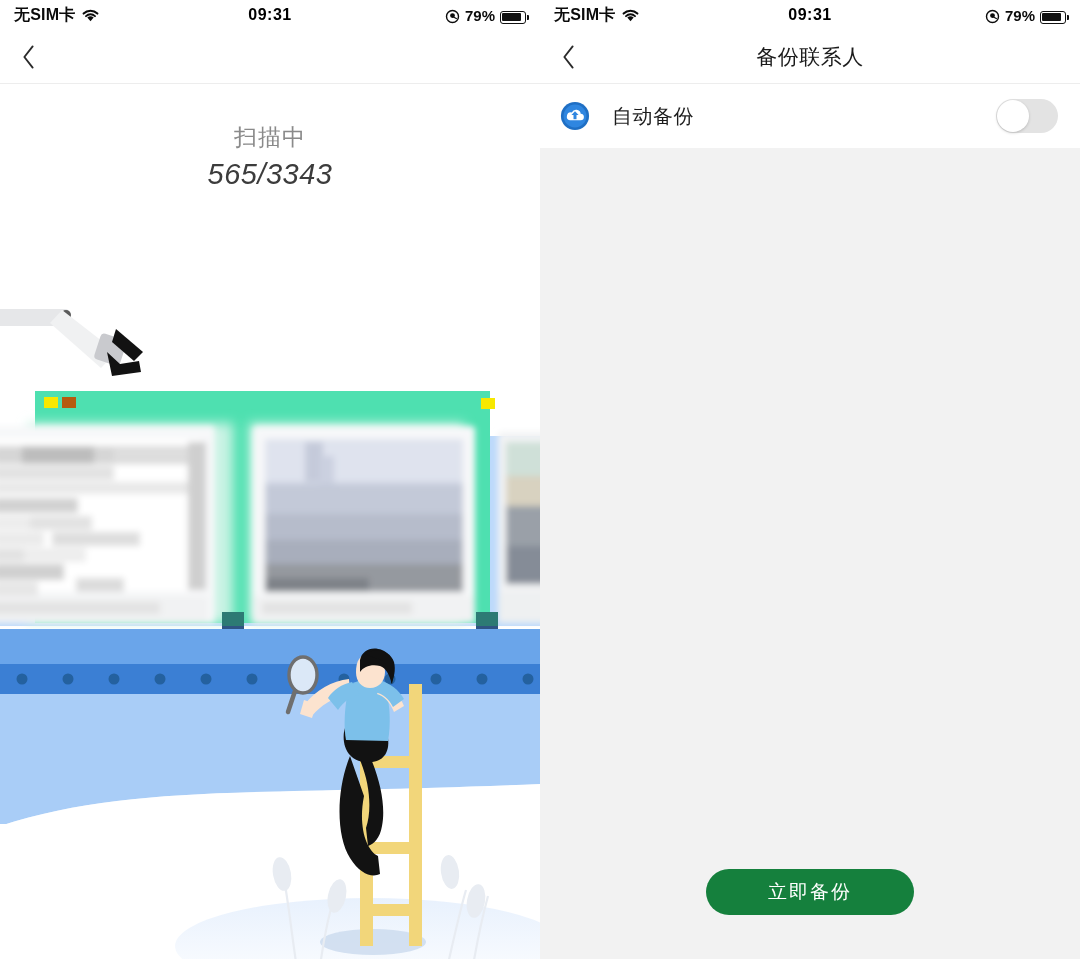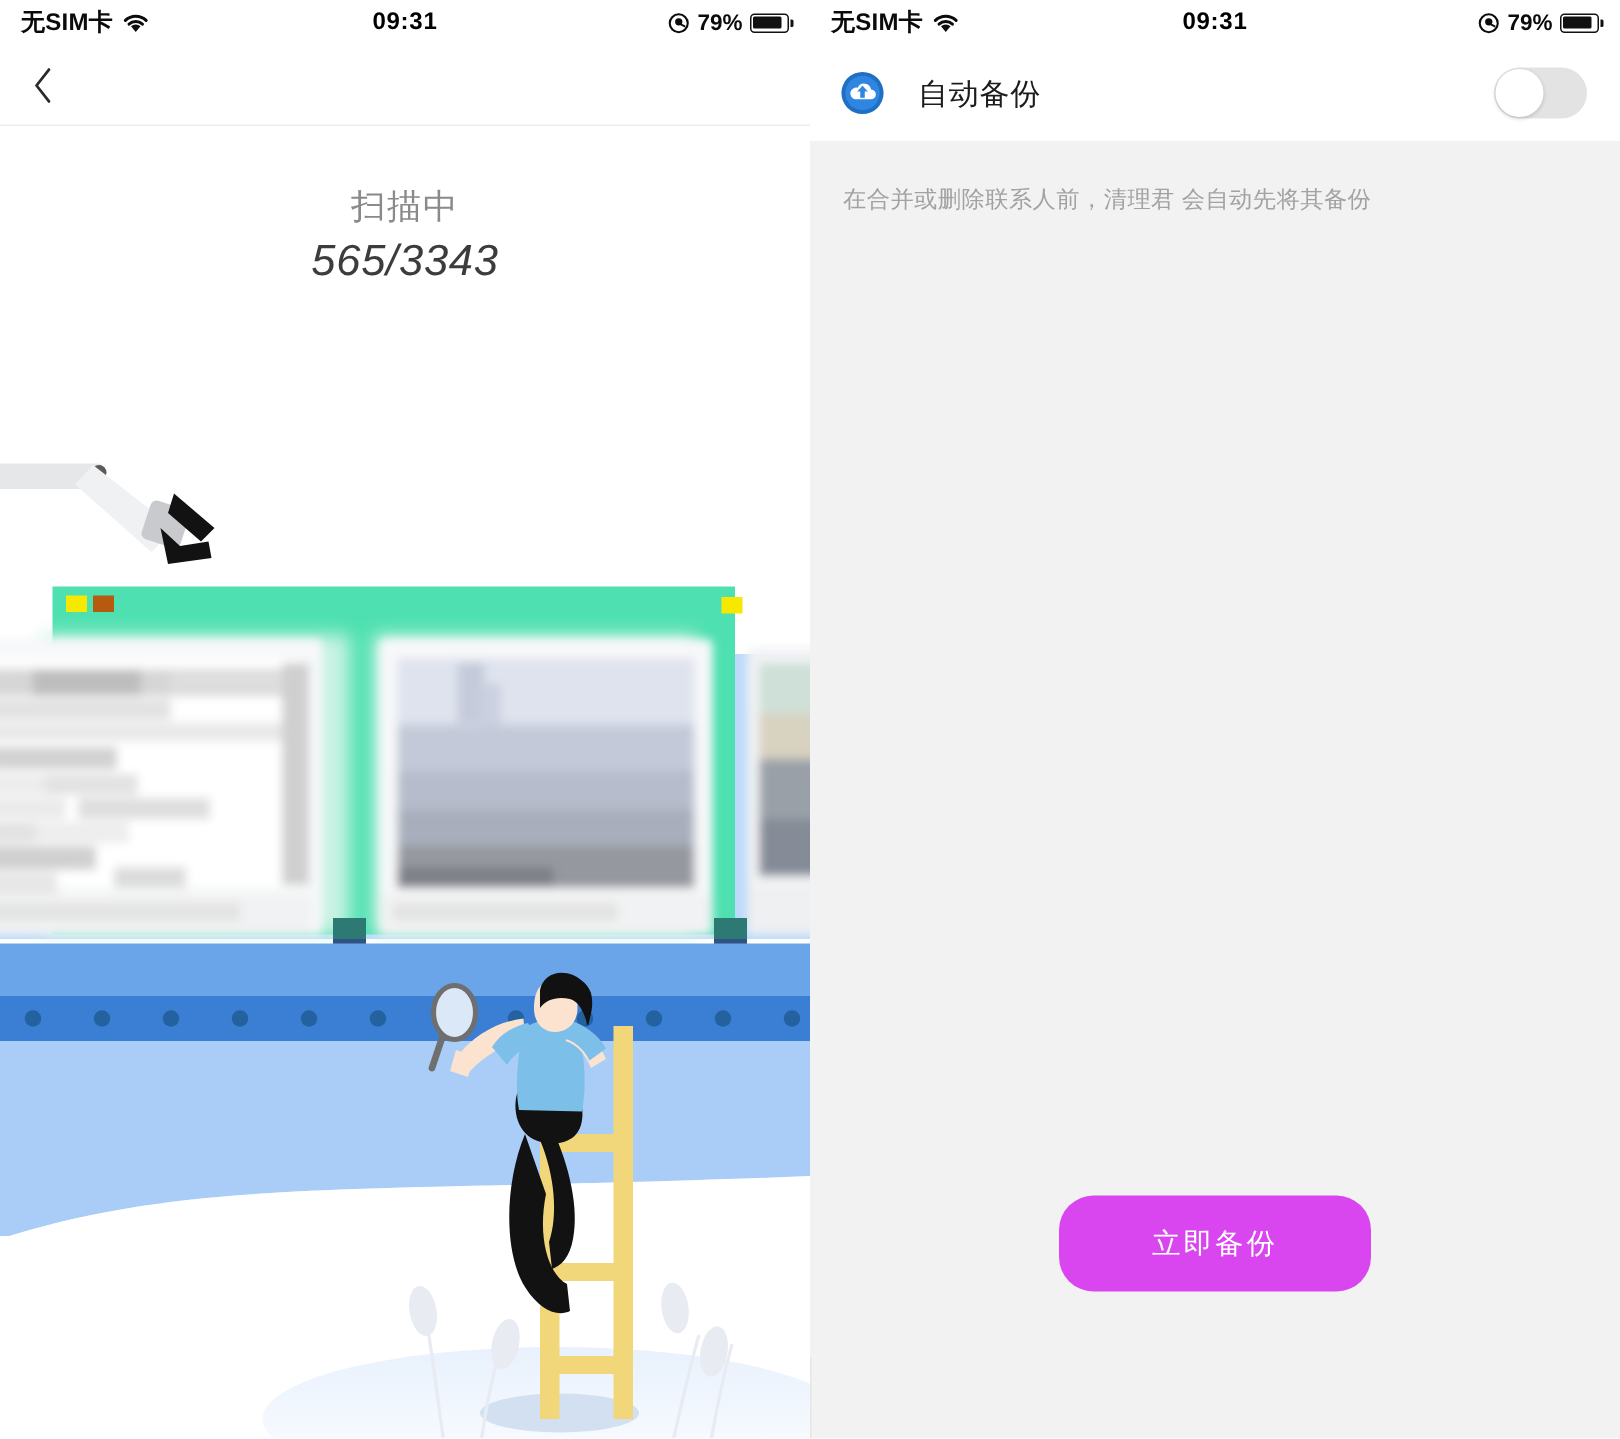--- a/index.html
+++ b/index.html
@@ -21,21 +21,21 @@
     position: relative;
     background: #fff;
     flex: 0 0 auto;
   }
   .sb-left { display: flex; align-items: center; gap: 6px; font-size: 16px; font-weight: 700; color: #0b0b0b; letter-spacing: .2px;}
   .sb-center {
     position: absolute; left: 0; right: 0; text-align: center;
     font-size: 16px; font-weight: 700; color: #000000; letter-spacing: .5px;
   }
   .sb-right {
-    margin-left: auto; display: flex; align-items: center; gap: 5px;
+    margin-left: auto; display: flex; align-items: flex-end; gap: 5px;
     font-size: 15px; font-weight: 600; color: #0b0b0b;
     position: relative; z-index: 2;
   }
   .wifi-ico { width: 19px; height: 14px; display: block; }
   .loc-ico { width: 15px; height: 15px; display: block; }
   .battery {
     width: 26px; height: 13px; border: 1.6px solid #111; border-radius: 3px;
     position: relative; display: inline-block;
   }
   .battery::after {
@@ -88,22 +88,22 @@
   .switch .knob {
     position: absolute; top: 1px; left: 1px; width: 32px; height: 32px; border-radius: 50%;
     background: #fff; box-shadow: 0 1px 3px rgba(0,0,0,.18);
   }
   .hint {
     margin-top: 29px; padding: 0 22px;
     font-size: 15.5px; color: #a2a2a2; letter-spacing: .3px;
   }
   .backup-btn {
     position: absolute; left: 50%; transform: translateX(-50%);
-    bottom: 44px; width: 208px; height: 64px; border-radius: 23px;
-    background: #d946ef; color: #fff; font-size: 19px; letter-spacing: 2px;
+    bottom: 44px; width: 208px; height: 46px; border-radius: 23px;
+    background: #15803d; color: #fff; font-size: 19px; letter-spacing: 2px;
     border: none; cursor: pointer;
     font-family: "Liberation Sans", "DejaVu Sans", sans-serif;
     margin-top: 24px;
   }
   .divider-v { position: absolute; left: 0; top: 0; bottom: 0; width: 1px; background: #e6e6e6; }
 </style>
 </head>
 <body>
 
 <div class="screens">
@@ -335,36 +335,43 @@
           <path d="M8 4.4 a2.6 2.6 0 0 1 0 5.2 a2.6 2.6 0 0 1 0 -5.2 Z" fill="#0b0b0b"></path>
           <path d="M8 8 L12.6 10.4" stroke="#0b0b0b" stroke-width="1.4"></path>
         </svg>
         <span>79%</span>
         <span class="battery">
             <span class="lvl"></span>
           </span>
       </div>
     </div>
 
+    <div class="navbar">
+      <div class="nav-back">
+        <svg class="chev" viewBox="0 0 14 26">
+          <path d="M11.5 1.5 L2.5 13 L11.5 24.5" stroke="#2a2a2a" stroke-width="2" fill="none" stroke-linecap="round" stroke-linejoin="round"></path>
+        </svg>
+      </div>
+      <div class="nav-title">备份联系人</div>
+    </div>
 
     <div class="rpanel">
 
       <div class="row-auto">
         <svg class="cloud-ico" viewBox="0 0 32 32">
           <circle cx="16" cy="16" r="15" fill="#1f6fc4"></circle>
           <circle cx="16" cy="16" r="12.2" fill="#2f86e0"></circle>
           <path d="M10.5 20.5 h11.4 a3.5 3.5 0 0 0 .2 -7 a5 5 0 0 0 -9.5 -1.2 a3.6 3.6 0 0 0 -2.1 8.2 Z" fill="#ffffff"></path>
           <path d="M16 10.8 L19.8 15 h-7.6 Z" fill="#2f86e0"></path>
           <rect x="14.4" y="14.2" width="3.2" height="5.2" fill="#2f86e0"></rect>
         </svg>
         <span class="row-label">自动备份</span>
         <div class="switch">
           <div class="knob"></div>
         </div>
       </div>
 
-      <div class="hint">在合并或删除联系人前，清理君 会自动先将其备份</div>
 
       <button class="backup-btn">立即备份</button>
     </div>
   </div>
 
 </div>
 
 </body></html>

